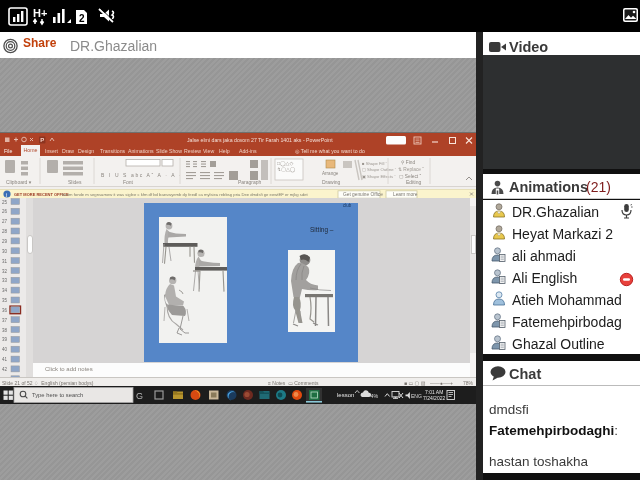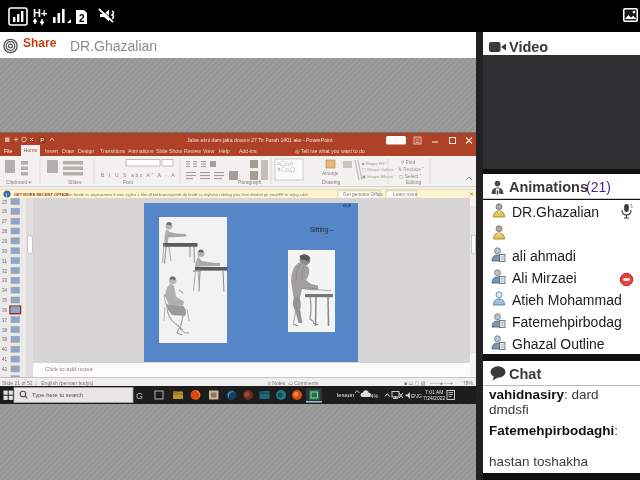--- a/index.html
+++ b/index.html
@@ -392,21 +392,21 @@
       </div>
     <div id="vidarea"></div>
     <div class="podhdr" id="atthdr">
       <svg width="15" height="15" style="position:absolute;left:7px;top:6px" viewBox="0 0 15 15">
         <circle cx="7.5" cy="3.6" r="2.8" fill="#4a4a4a"></circle>
         <path d="M1.5 14 q0 -6.5 6 -6.5 q6 0 6 6.5 z" fill="#4a4a4a"></path>
         <rect x="5.8" y="8.5" width="3.4" height="6" fill="#fff"></rect>
         <rect x="6.7" y="10.5" width="1.6" height="4" fill="#4a4a4a"></rect>
       </svg>
       <b style="position:absolute;left:26px;top:4.5px">Animations</b>
-        <span style="position:absolute;left:103px;top:5px;font-size:14px;color:#4c1d95">(21)</span>
+        <span style="position:absolute;left:103px;top:5px;font-size:14px;color:#7f1d1d">(21)</span>
       </div>
     <div id="attlist">
       <svg width="157" height="154" viewBox="0 0 157 154" style="position:absolute;left:0;top:0">
         <defs>
           <g id="pgold">
             <circle cx="7" cy="3.8" r="3" fill="#b0a89a" stroke="#6d665c" stroke-width="0.7"></circle>
             <path d="M1.5 14 q0 -6 5.5 -6 q5.5 0 5.5 6 z" fill="#e8c84e" stroke="#8a7322" stroke-width="0.8"></path>
             <path d="M5.2 8.6 l1.8 2.2 1.8 -2.2" fill="#fff" stroke="#999" stroke-width="0.5"></path>
           </g>
           <g id="pdoc">
@@ -435,33 +435,33 @@
           <path d="M10.5 1 l1.5 -0.5 M11 3 l1.7 0" stroke="#3d3d3d" stroke-width="0.8"></path>
         </g>
 
         <g transform="translate(137,73)">
           <circle cx="6.5" cy="6.5" r="6.2" fill="#e8413c"></circle>
           <circle cx="6.5" cy="6.5" r="6.2" fill="none" stroke="#b22"></circle>
           <rect x="3" y="5.3" width="7" height="2.4" rx="1.2" fill="#fff"></rect>
         </g>
       </svg>
       <div class="att" style="top:4px">DR.Ghazalian</div>
+      <div class="att" style="top:26px">Heyat Markazi 2</div>
       <div class="att" style="top:48px">ali ahmadi</div>
-      <div class="att" style="top:70px">Ali Mirzaei</div>
+      <div class="att" style="top:70px">Ali English</div>
       <div class="att" style="top:92px">Atieh Mohammad</div>
       <div class="att" style="top:114px">Fatemehpirbodag</div>
       <div class="att" style="top:136px">Ghazal Outline</div>
     </div>
     <div class="podhdr" id="chathdr">
       <svg width="16" height="15" style="position:absolute;left:7px;top:5px" viewBox="0 0 16 15">
         <ellipse cx="8" cy="6" rx="7.5" ry="5.8" fill="#3a3a3a"></ellipse>
         <path d="M4 10 l-1.5 4.5 5.5 -3 z" fill="#3a3a3a"></path>
       </svg>
       <b style="position:absolute;left:26px;top:5px">Chat</b>
       </div>
     <div id="chatbody">
-      <div class="cl" style="top:0.5px"><b>vahidnasiry</b>: dard</div>
       <div class="cl" style="top:15.5px">dmdsfi</div>
       <div class="cl" style="top:36.5px"><b>Fatemehpirbodaghi</b>:</div>
       <div class="cl" style="top:68px">hastan toshakha</div>
     </div>
   </div>
 </div>
 
 </body></html>

